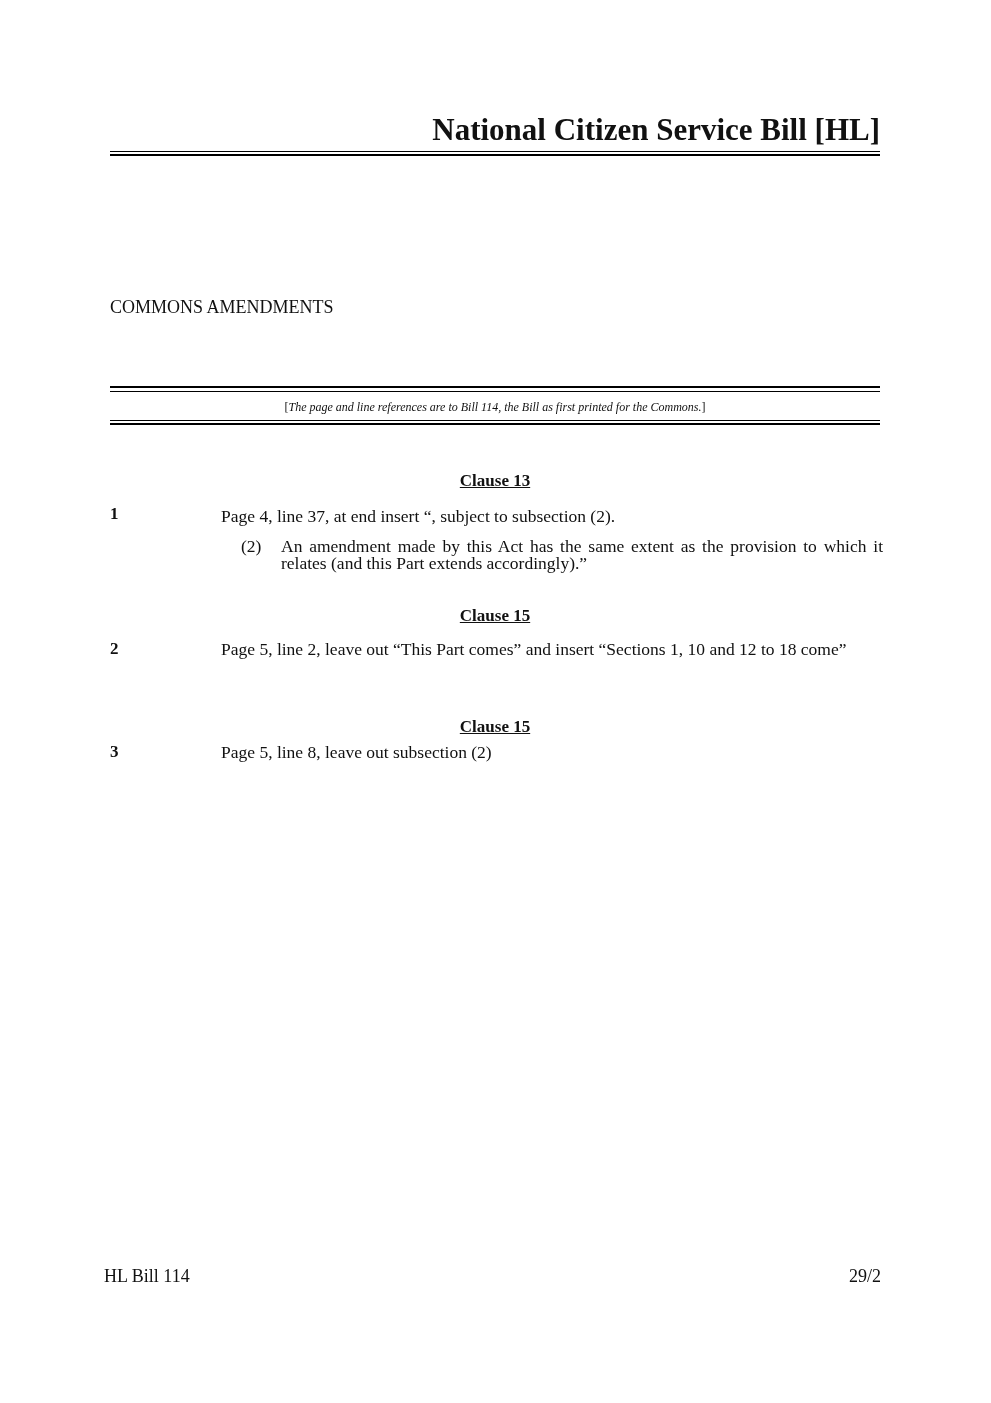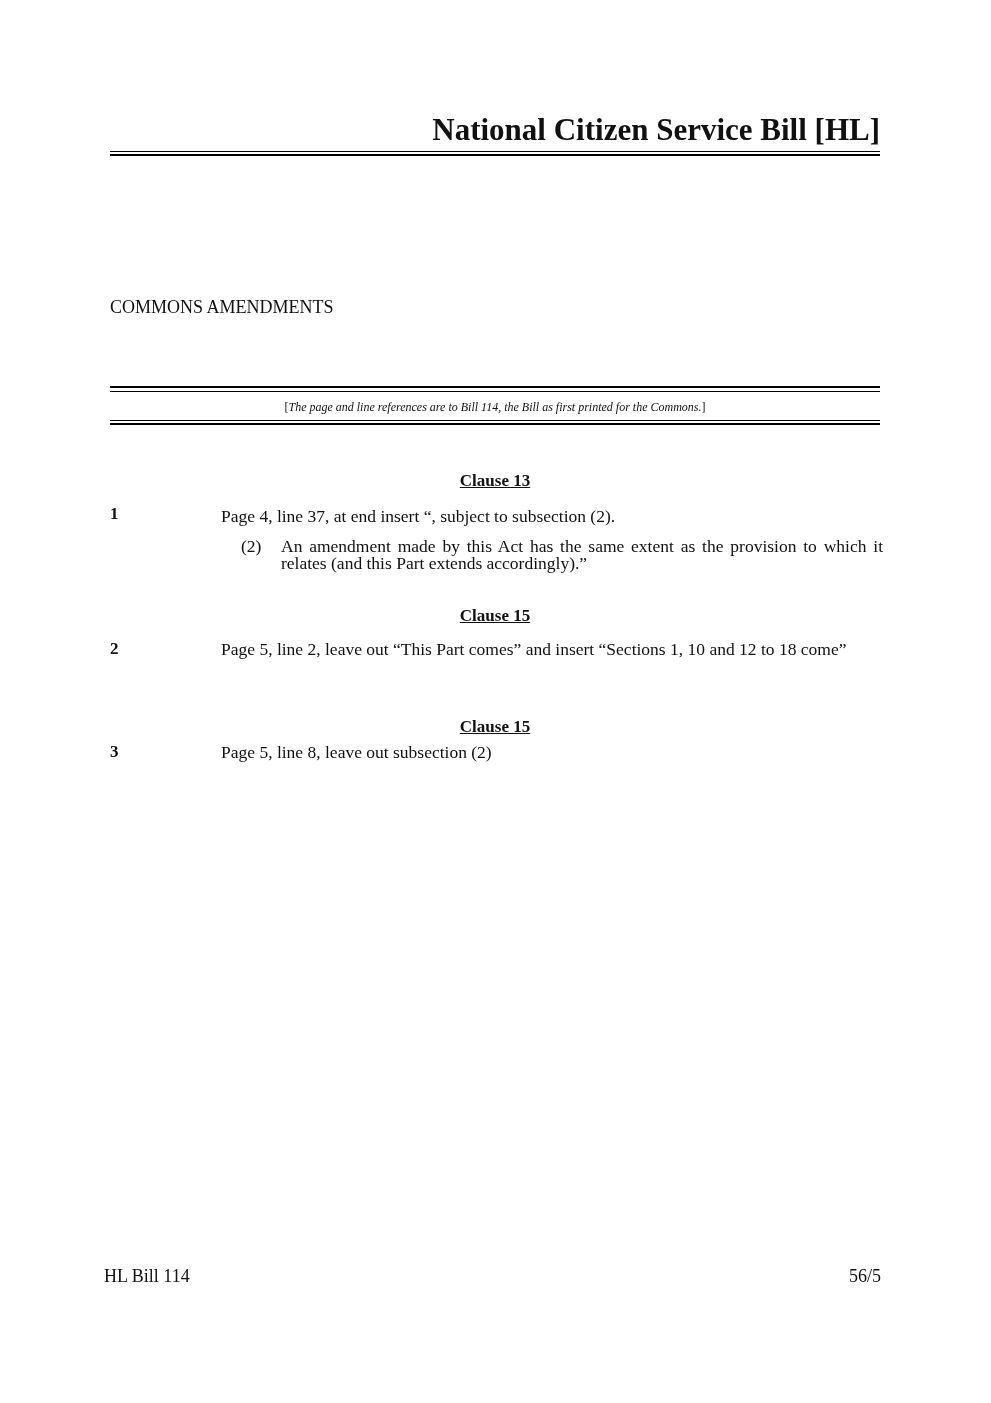--- a/index.html
+++ b/index.html
@@ -62,13 +62,13 @@
 
 <div class="clause-head" style="top:605px;">Clause 15</div>
 <div class="amd-num" style="top:638px;">2</div>
 <div class="amd-text" style="top:641px;text-align-last:left;">Page 5, line 2, leave out “This Part comes” and insert “Sections 1, 10 and 12 to 18 come”</div>
 
 <div class="clause-head" style="top:708px;margin-top:8px;">Clause 15</div>
 <div class="amd-num" style="top:741px;">3</div>
 <div class="amd-text" style="top:744px;">Page 5, line 8, leave out subsection (2)</div>
 
 <div class="footer" style="left:104px;">HL Bill 114</div>
-<div class="footer" style="right:110px;">56/5</div>
+<div class="footer" style="right:110px;">29/2</div>
 
 </body></html>

